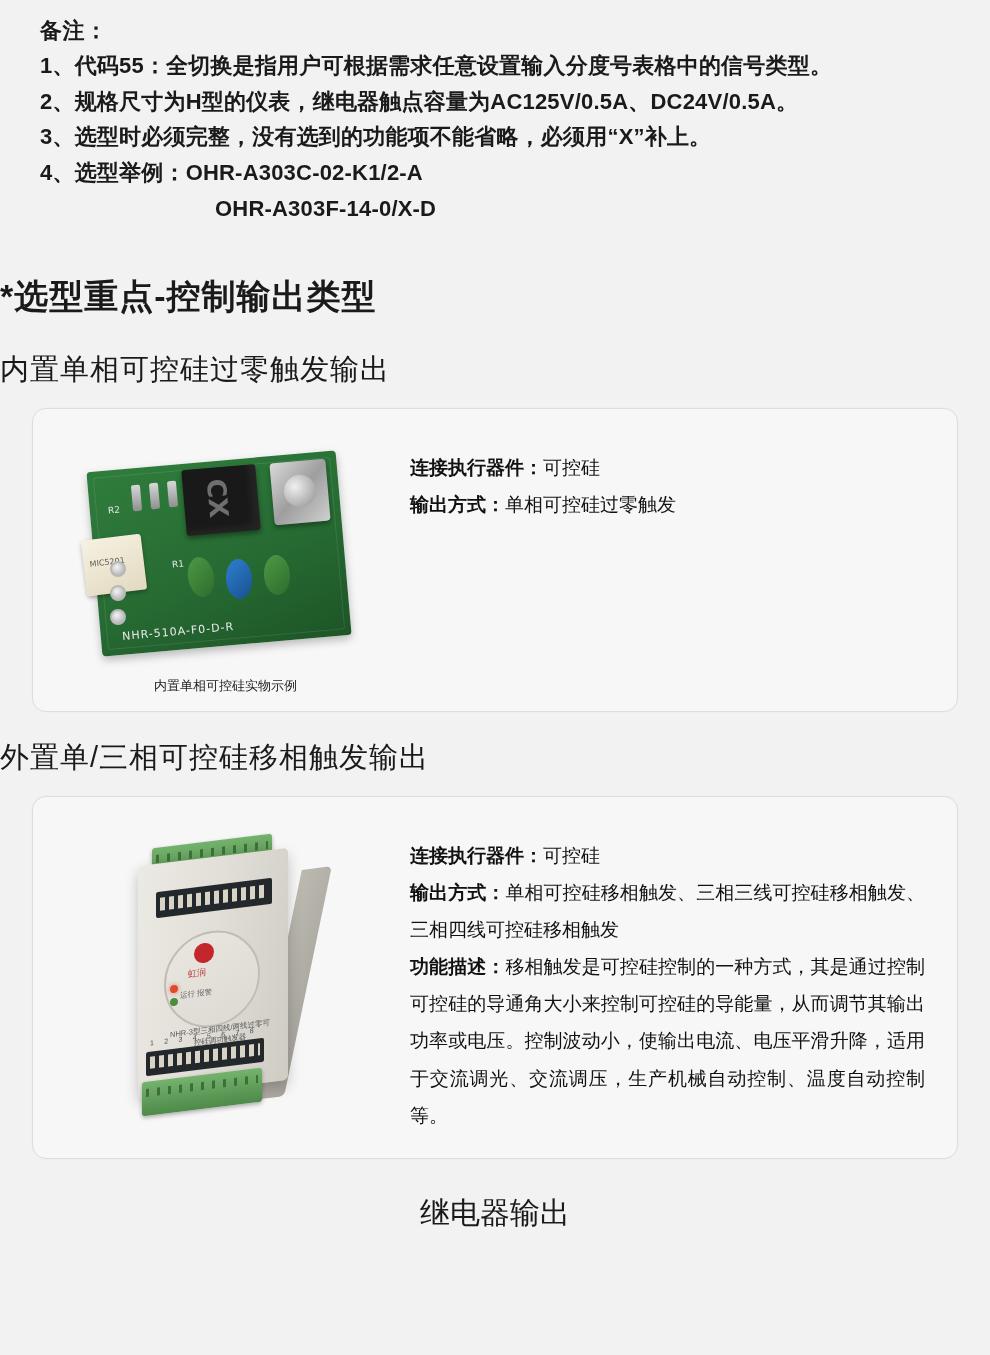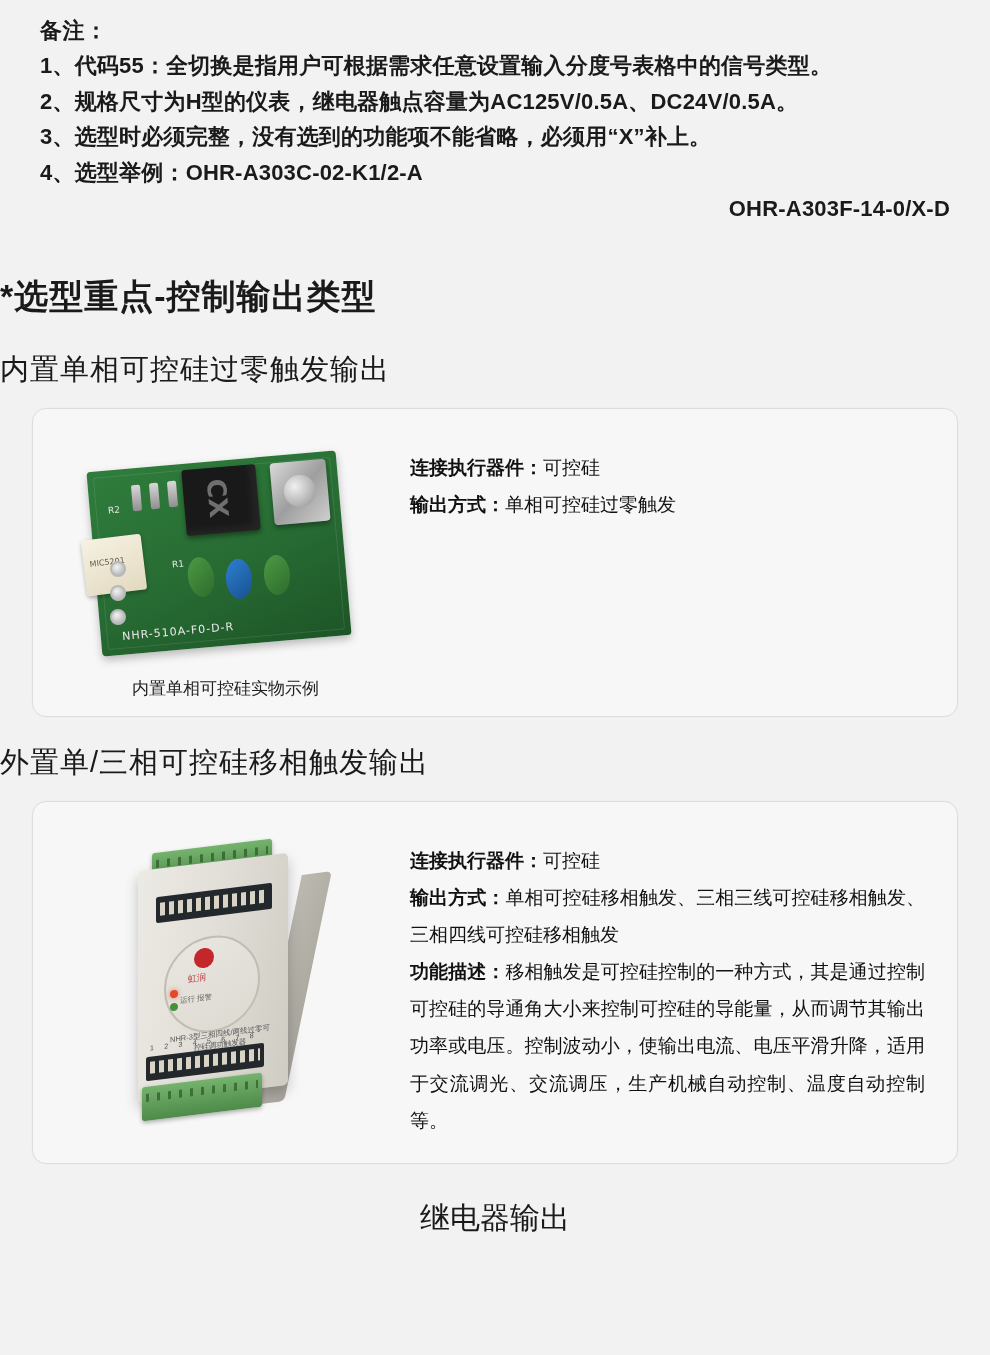--- a/index.html
+++ b/index.html
@@ -34,21 +34,20 @@
   }
   .note-line {
     font-size: 22px;
     font-weight: bold;
     line-height: 1.62;
     letter-spacing: 0.2px;
     white-space: nowrap;
   }
   .note-line.indent {
     padding-left: 175px;
-    text-align: right;
   }
 
   
   .main-heading {
     text-align: left;
     font-size: 34px;
     font-weight: bold;
     margin-top: 48px;
     letter-spacing: 1px;
   }
@@ -75,21 +74,21 @@
     box-shadow: 0 0 0 1px rgba(0,0,0,0.01);
   }
   .card-left {
     width: 345px;
     flex: 0 0 345px;
     display: flex;
     flex-direction: column;
     align-items: center;
   }
   .card-caption {
-    font-size: 17px;
+    font-size: 13px;
     color: #222;
     margin-top: 8px;
     text-align: left;
     white-space: nowrap;
   }
   .card-right {
     flex: 1 1 auto;
     padding: 22px 12px 8px 12px;
   }
   .spec-line {

